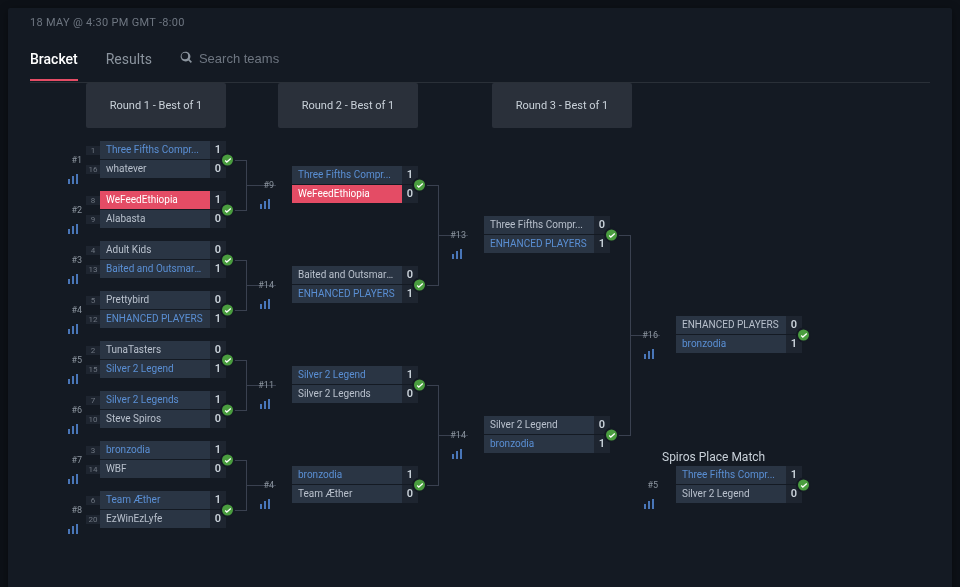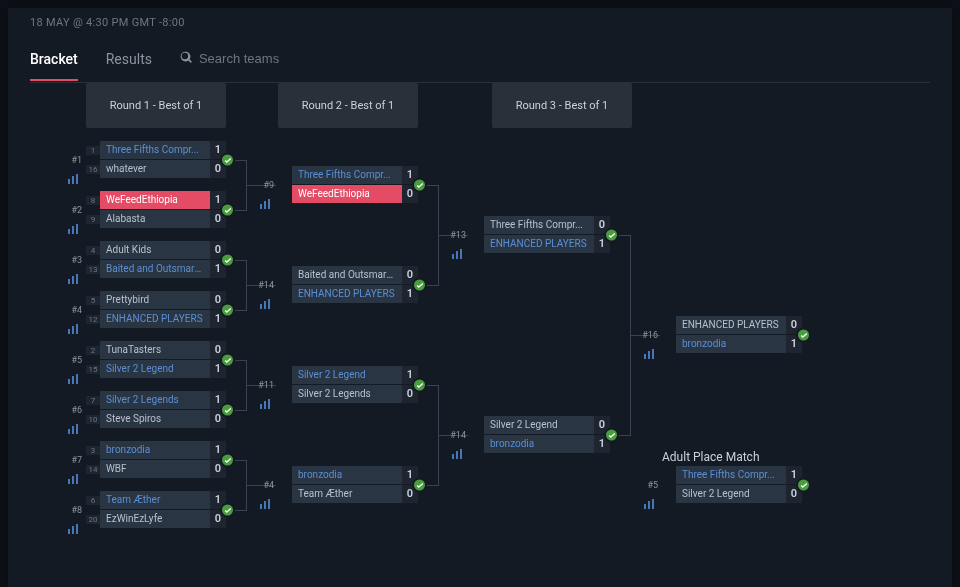--- a/index.html
+++ b/index.html
@@ -44,21 +44,21 @@
       <div class="search-wrap">
         <span class="search-icon"><svg viewBox="0 0 16 16">
               <path d="M11.7 10.3a6 6 0 10-1.4 1.4l3 3 1.4-1.4-3-3zM6 10a4 4 0 110-8 4 4 0 010 8z"></path>
             </svg></span>
         <input class="search-input" placeholder="Search teams" style="">
       </div>
     </div>
   </div>
 
   <div class="bracket-area" id="bracket">
-    <div class="third-place-title" style="left:654px;top:367px">Adult Place Match</div>
+    <div class="third-place-title" style="left:654px;top:367px">Spiros Place Match</div>
   <div class="round-header" style="left: 78px; top: 0px; width: 140px;">Round 1 - Best of 1</div>
       <div class="round-header" style="left: 270px; top: 0px; width: 140px;">Round 2 - Best of 1</div>
       <div class="round-header" style="left: 484px; top: 0px; width: 140px;">Round 3 - Best of 1</div>
       <div class="connector" style="left: 218px; top: 77px; width: 20px; height: 1px;"></div>
       <div class="connector" style="left: 218px; top: 127px; width: 20px; height: 1px;"></div>
       <div class="connector" style="left: 238px; top: 77px; width: 1px; height: 51px;"></div>
       <div class="connector" style="left: 238px; top: 102px; width: 30px; height: 1px;"></div>
       <div class="connector" style="left: 218px; top: 177px; width: 20px; height: 1px;"></div>
       <div class="connector" style="left: 218px; top: 227px; width: 20px; height: 1px;"></div>
       <div class="connector" style="left: 238px; top: 177px; width: 1px; height: 51px;"></div>

